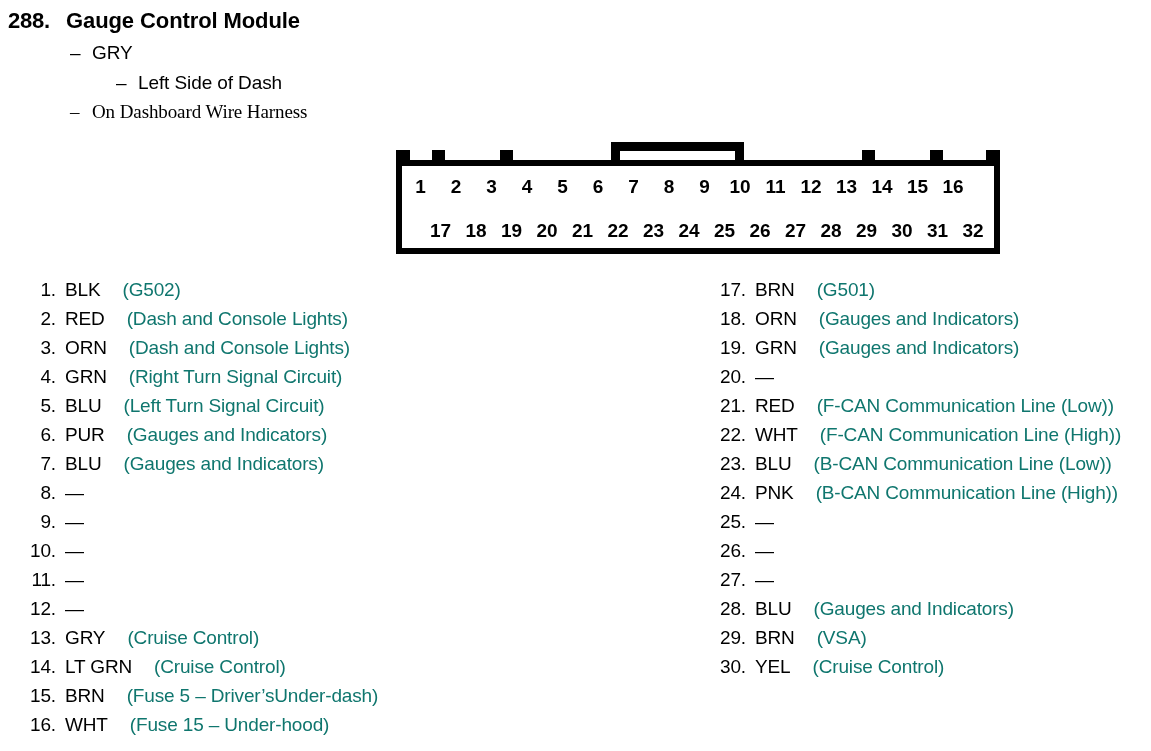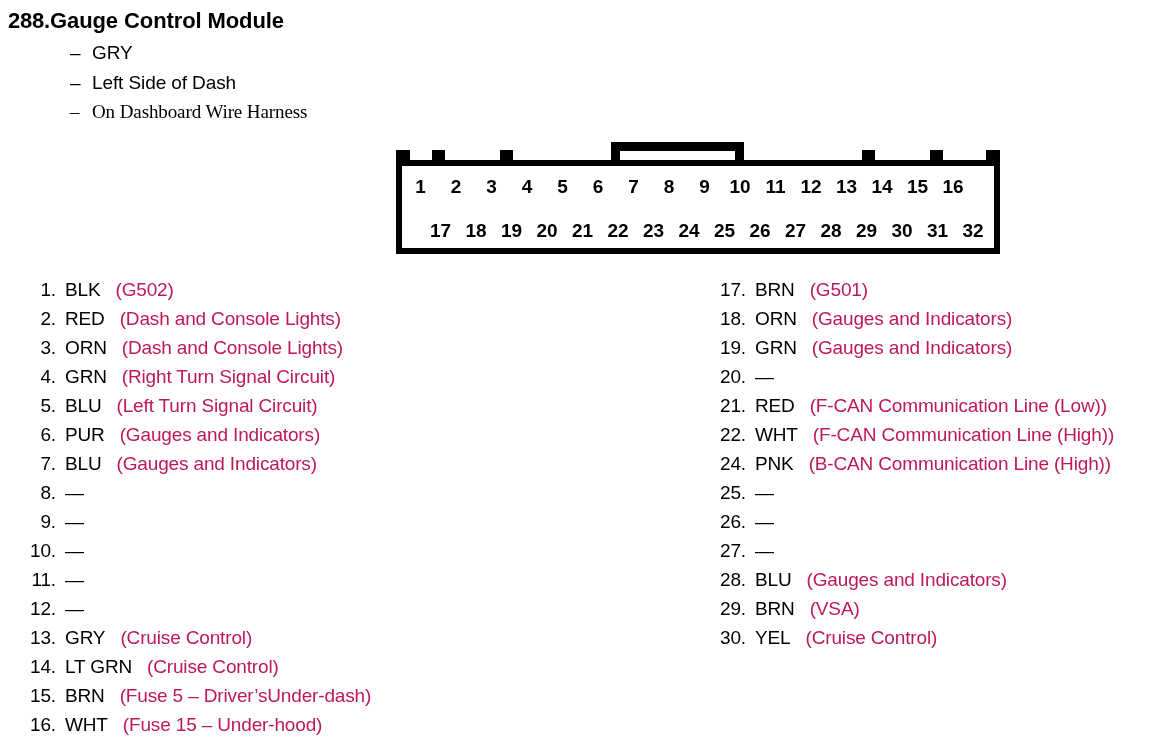--- a/index.html
+++ b/index.html
@@ -31,35 +31,36 @@
     align-items: baseline;
   }
   .title-num {
     font-size: 22px;
     font-weight: bold;
     letter-spacing: -0.2px;
   }
   .title-text {
     font-size: 22px;
     font-weight: bold;
+    margin-left: 16px;
     letter-spacing: -0.1px;
   }
   .subline {
     position: absolute;
     left: 70px;
     font-size: 19px;
     white-space: nowrap;
     letter-spacing: -0.1px;
   }
   .subline .dash {
     display: inline-block;
     width: 22px;
   }
   .sub0 { top: 42px; }
-  .sub1 { top: 72px; }
+  .sub1 { top: 72px; margin-left: 46px; }
   .sub2 { top: 101px; font-family: Liberation Serif, serif; }
 
   
   .connector {
     position: absolute;
     left: 396px;
     top: 142px;
     width: 604px;
     height: 112px;
   }
@@ -93,22 +94,22 @@
     display: inline-block;
     width: 40px;
     text-align: right;
     color: #000000;
   }
   .pin-color {
     color: #000000;
     margin-left: 9px;
   }
   .pin-desc {
-    color: #be185d;
-    margin-left: 15px;
+    color: #0f766e;
+    margin-left: 22px;
   }
   .pin-empty {
     color: #000000;
     margin-left: 9px;
   }
 </style>
 </head>
 <body>
 
 <div class="header">
@@ -233,20 +234,21 @@
     <div class="pin-row"><span class="pin-idx">15.</span><span class="pin-color">BRN</span><span class="pin-desc">(Fuse 5 – Driver’sUnder-dash)</span></div>
     <div class="pin-row"><span class="pin-idx">16.</span><span class="pin-color">WHT</span><span class="pin-desc">(Fuse 15 – Under-hood)</span></div>
   </div>
 <div class="pinlist right" id="pinlist-right">
     <div class="pin-row"><span class="pin-idx">17.</span><span class="pin-color">BRN</span><span class="pin-desc">(G501)</span></div>
     <div class="pin-row"><span class="pin-idx">18.</span><span class="pin-color">ORN</span><span class="pin-desc">(Gauges and Indicators)</span></div>
     <div class="pin-row"><span class="pin-idx">19.</span><span class="pin-color">GRN</span><span class="pin-desc">(Gauges and Indicators)</span></div>
     <div class="pin-row"><span class="pin-idx">20.</span><span class="pin-empty">—</span></div>
     <div class="pin-row"><span class="pin-idx">21.</span><span class="pin-color">RED</span><span class="pin-desc">(F-CAN Communication Line (Low))</span></div>
     <div class="pin-row"><span class="pin-idx">22.</span><span class="pin-color">WHT</span><span class="pin-desc">(F-CAN Communication Line (High))</span></div>
+    <div class="pin-row"><span class="pin-idx">23.</span><span class="pin-color">BLU</span><span class="pin-desc">(B-CAN Communication Line (Low))</span></div>
     <div class="pin-row"><span class="pin-idx">24.</span><span class="pin-color">PNK</span><span class="pin-desc">(B-CAN Communication Line (High))</span></div>
     <div class="pin-row"><span class="pin-idx">25.</span><span class="pin-empty">—</span></div>
     <div class="pin-row"><span class="pin-idx">26.</span><span class="pin-empty">—</span></div>
     <div class="pin-row"><span class="pin-idx">27.</span><span class="pin-empty">—</span></div>
     <div class="pin-row"><span class="pin-idx">28.</span><span class="pin-color">BLU</span><span class="pin-desc">(Gauges and Indicators)</span></div>
     <div class="pin-row"><span class="pin-idx">29.</span><span class="pin-color">BRN</span><span class="pin-desc">(VSA)</span></div>
     <div class="pin-row"><span class="pin-idx">30.</span><span class="pin-color">YEL</span><span class="pin-desc">(Cruise Control)</span></div>
   </div>
 
 </body></html>

